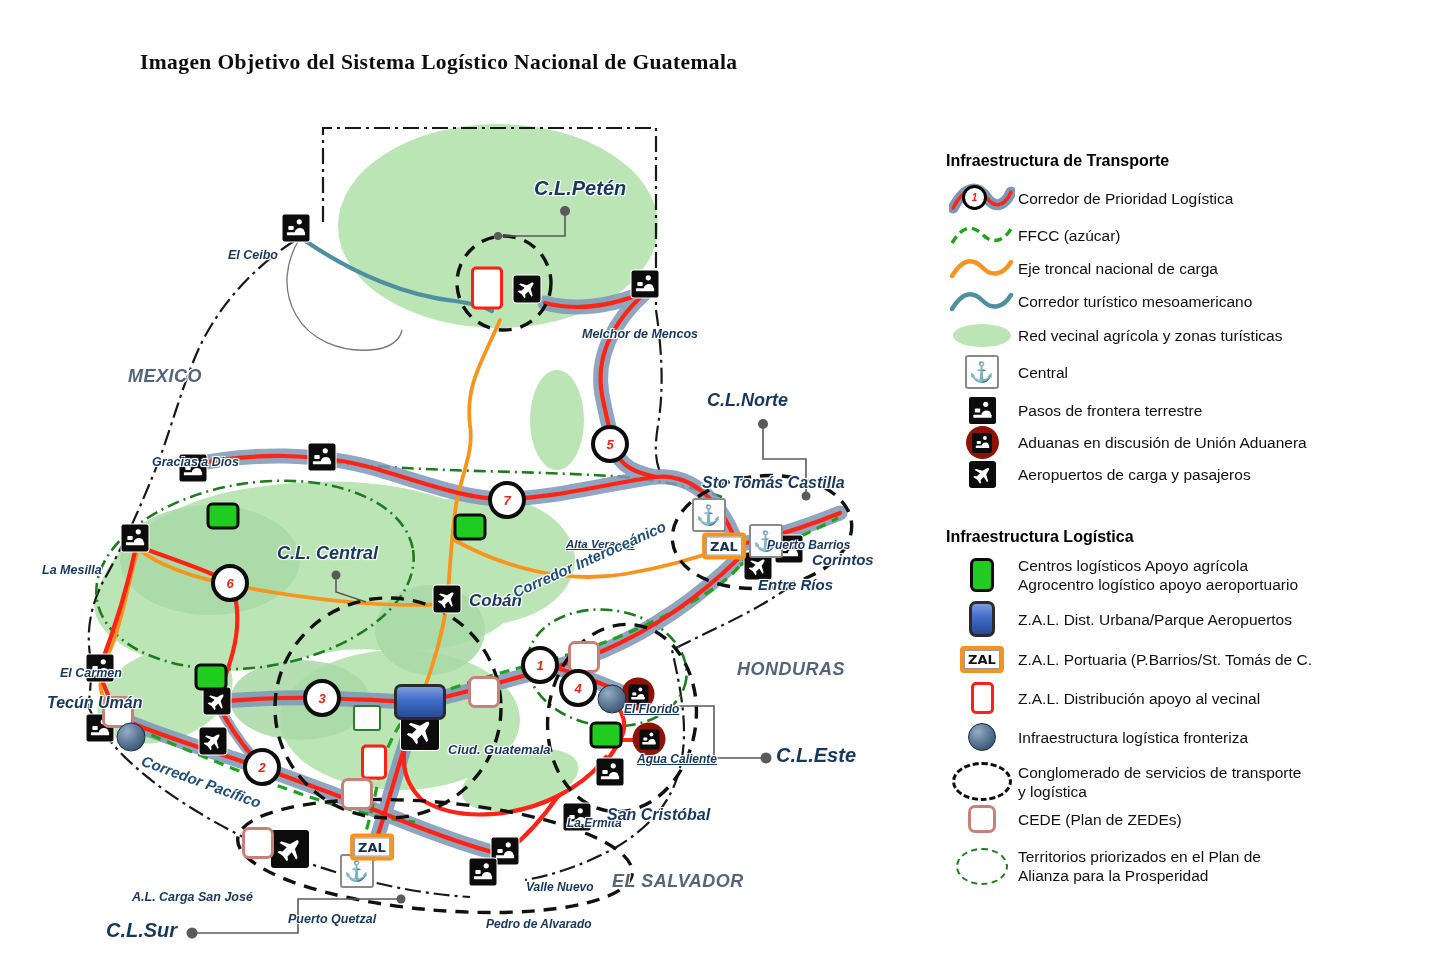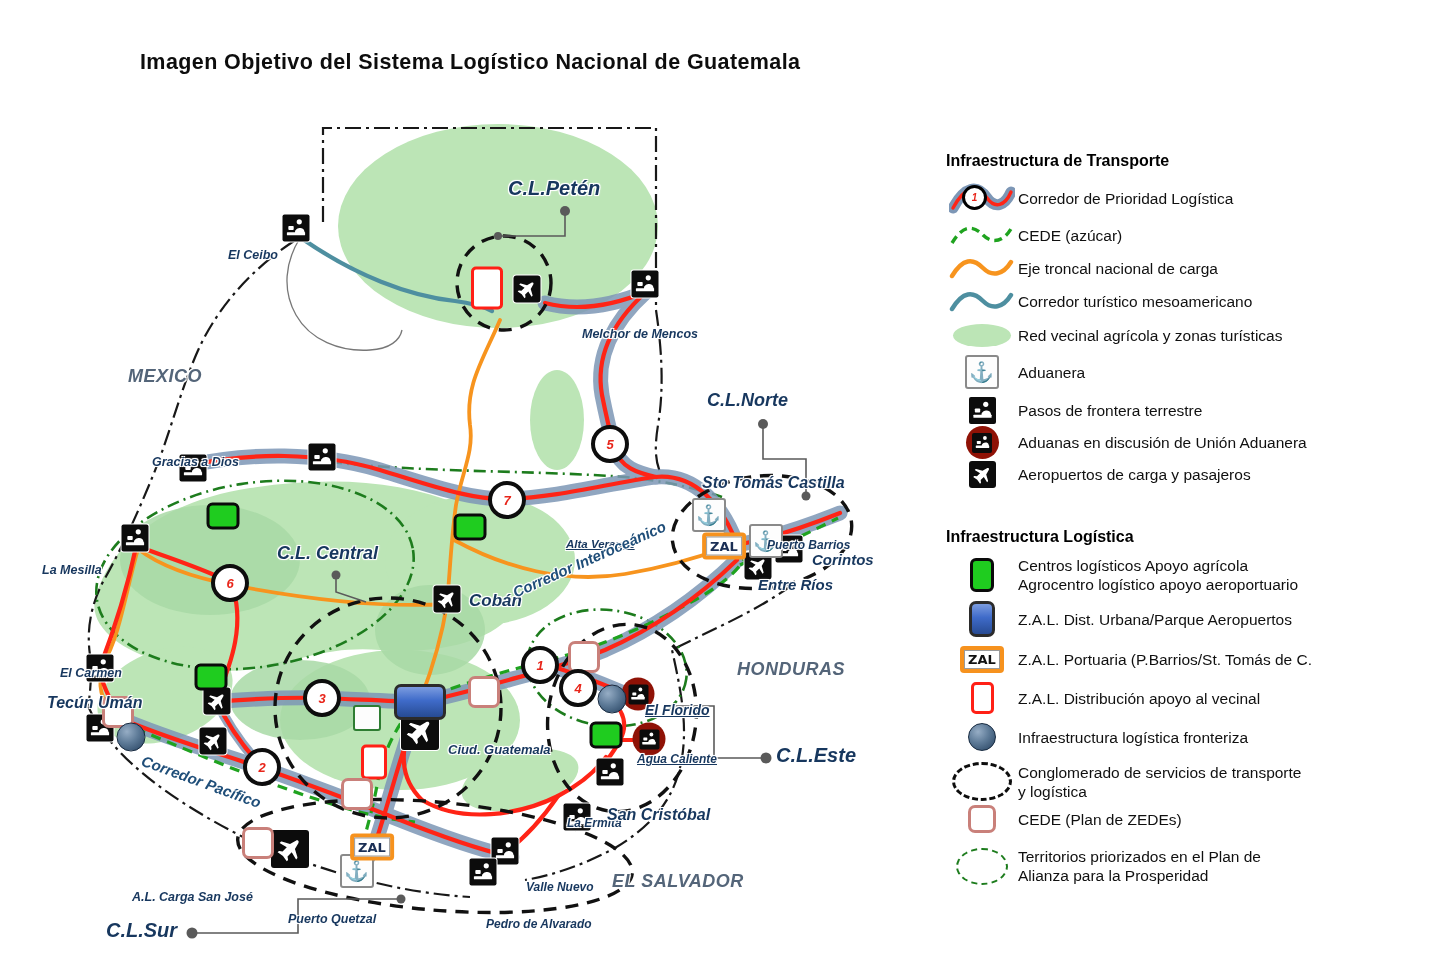--- a/index.html
+++ b/index.html
@@ -1,18 +1,18 @@
 <!DOCTYPE html>
 <html><head>
 <meta charset="utf-8">
 <style>
   html,body{margin:0;padding:0;background:#fff;}
   .stage{position:relative;width:1440px;height:960px;background:#ffffff;overflow:hidden;
          font-family:"Liberation Sans",sans-serif;}
-  .title{position:absolute;left:140px;top:50px;margin:0;font-family:Liberation Sans, sans-serif;
+  .title{position:absolute;left:140px;top:50px;margin:0;font-family:Liberation Serif, serif;
          font-size:21.5px;font-weight:800;letter-spacing:.4px;color:#0d0d0d;}
   svg.map-base{position:absolute;left:0;top:0;}
 
   
   .lbl{position:absolute;white-space:nowrap;font-style:italic;font-weight:bold;color:#17375E;
        text-shadow:-1px -1px 0 #fff,1px -1px 0 #fff,-1px 1px 0 #fff,1px 1px 0 #fff,0 0 3px #fff;}
   .place{font-size:12.5px;margin-top:29px;}
   .place-sm{font-size:11.5px;text-decoration:underline;}
   .place-lg{font-size:16px;margin-top:7px;}
   .hub{font-size:18px;}
@@ -351,40 +351,40 @@
       <span>6</span>
     </div>
   <div class="mk rnum" style="left:507px;top:500px">
       <span>7</span>
     </div>
 
   <div class="lbl country" style="left:128px;top:366px">MEXICO</div>
   <div class="lbl country" style="left:737px;top:659px">HONDURAS</div>
   <div class="lbl country" style="left:612px;top:871px">EL SALVADOR</div>
 
-  <div class="lbl hub-lg" style="left:508px;top:177px">C.L.Petén</div>
+  <div class="lbl hub-lg" style="left:534px;top:177px">C.L.Petén</div>
   <div class="lbl hub" style="left:707px;top:390px">C.L.Norte</div>
   <div class="lbl hub" style="left:277px;top:543px">C.L. Central</div>
   <div class="lbl hub-lg" style="left:776px;top:744px">C.L.Este</div>
   <div class="lbl hub-lg" style="left:106px;top:919px">C.L.Sur</div>
 
   <div class="lbl place" style="left:228px;top:219px">El Ceibo</div>
   <div class="lbl place" style="left:582px;top:298px">Melchor de Mencos</div>
   <div class="lbl place" style="left:152px;top:426px">Gracias a Dios</div>
   <div class="lbl place" style="left:42px;top:534px">La Mesilla</div>
   <div class="lbl place" style="left:60px;top:637px">El Carmen</div>
   <div class="lbl place-lg" style="left:47px;top:687px">Tecún Umán</div>
   <div class="lbl place-lg" style="left:469px;top:584px;font-size:17px">Cobán</div>
   <div class="lbl place-sm" style="left:566px;top:538px">Alta Verapaz</div>
   <div class="lbl place" style="left:448px;top:713px;font-size:13px">Ciud. Guatemala</div>
   <div class="lbl place-lg" style="left:702px;top:467px">Sto Tomás Castilla</div>
   <div class="lbl place" style="left:767px;top:509px;font-size:12px">Puerto Barrios</div>
   <div class="lbl place-lg" style="left:812px;top:544px;font-size:15px">Corintos</div>
   <div class="lbl place-lg" style="left:758px;top:569px;font-size:15px">Entre Ríos</div>
-  <div class="lbl place-sm" style="left:645px;top:702px;font-size:14px">El Florido</div>
+  <div class="lbl place-sm" style="left:624px;top:702px;font-size:12px">El Florido</div>
   <div class="lbl place-sm" style="left:637px;top:752px;font-size:12px">Agua Caliente</div>
   <div class="lbl place" style="left:567px;top:787px;font-size:12px">La Ermita</div>
   <div class="lbl place-lg" style="left:607px;top:799px">San Cristóbal</div>
   <div class="lbl place" style="left:526px;top:851px;font-size:12px">Valle Nuevo</div>
   <div class="lbl place" style="left:486px;top:888px;font-size:12px">Pedro de Alvarado</div>
   <div class="lbl place" style="left:132px;top:861px">A.L. Carga San José</div>
   <div class="lbl place" style="left:288px;top:883px">Puerto Quetzal</div>
 
   <div class="lbl corr" style="left:510px;top:585px;transform:rotate(-24deg);transform-origin:left top">Corredor Interoceánico</div>
   <div class="lbl corr" style="left:145px;top:752px;transform:rotate(20deg);transform-origin:left top">Corredor Pacífico</div>
@@ -402,21 +402,21 @@
       </span>
       <span class="llab">Corredor de Prioridad Logística</span>
     </div>
 
     <div class="lrow">
       <span class="sw">
         <svg width="66" height="28">
             <path d="M3,22 C14,4 24,4 34,14 C43,23 54,21 62,8" stroke="#1FA31F" stroke-width="3.4" stroke-dasharray="8,5" fill="none"></path>
           </svg>
       </span>
-      <span class="llab">CEDE (azúcar)</span>
+      <span class="llab">FFCC (azúcar)</span>
     </div>
 
     <div class="lrow">
       <span class="sw">
         <svg width="66" height="28">
             <path d="M3,22 C14,4 24,4 34,14 C43,23 54,21 62,8" stroke="#F7941E" stroke-width="4.4" fill="none" stroke-linecap="round"></path>
           </svg>
       </span>
       <span class="llab">Eje troncal nacional de carga</span>
     </div>
@@ -434,21 +434,21 @@
       <span class="sw">
           <span class="ell-green"></span>
         </span>
       <span class="llab">Red vecinal agrícola y zonas turísticas</span>
     </div>
 
     <div class="lrow" style="margin-bottom:8px">
       <span class="sw">
           <span class="anchor-icon mk" style="position:static;transform:none">⚓</span>
         </span>
-      <span class="llab">Aduanera</span>
+      <span class="llab">Central</span>
     </div>
 
     <div class="lrow" style="margin-bottom:2px">
       <span class="sw">
           <span class="b-icon mk" style="position:static;transform:none">
             <svg width="23" height="23">
               <use href="#officer"></use>
             </svg>
           </span>
         </span>

